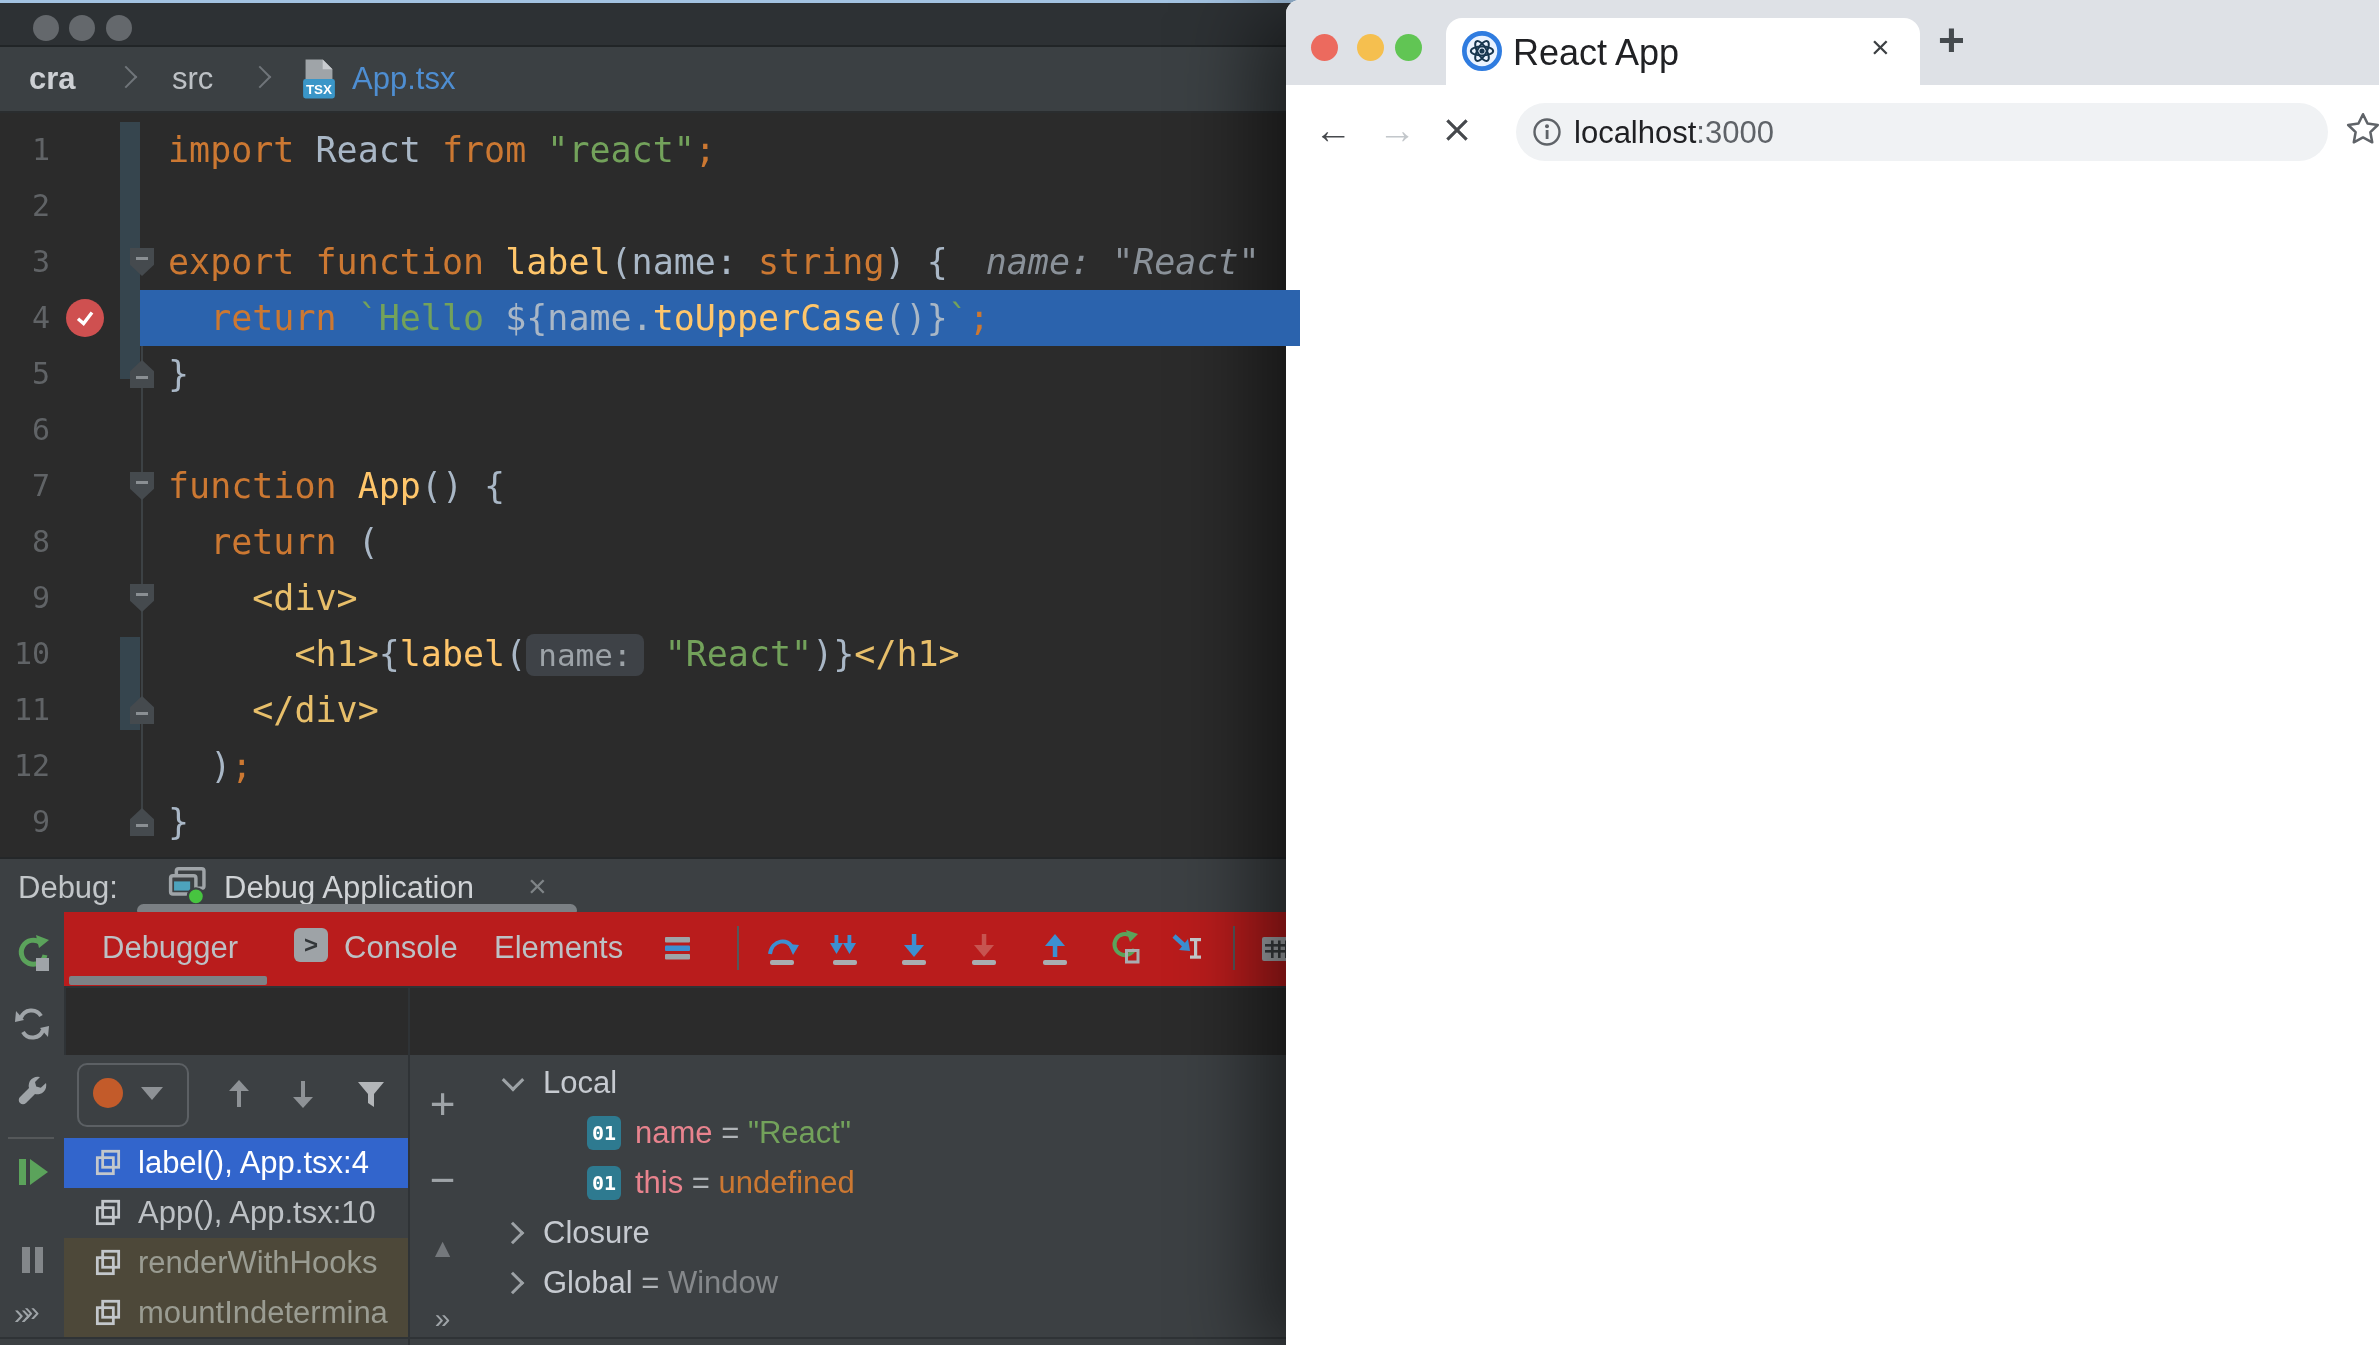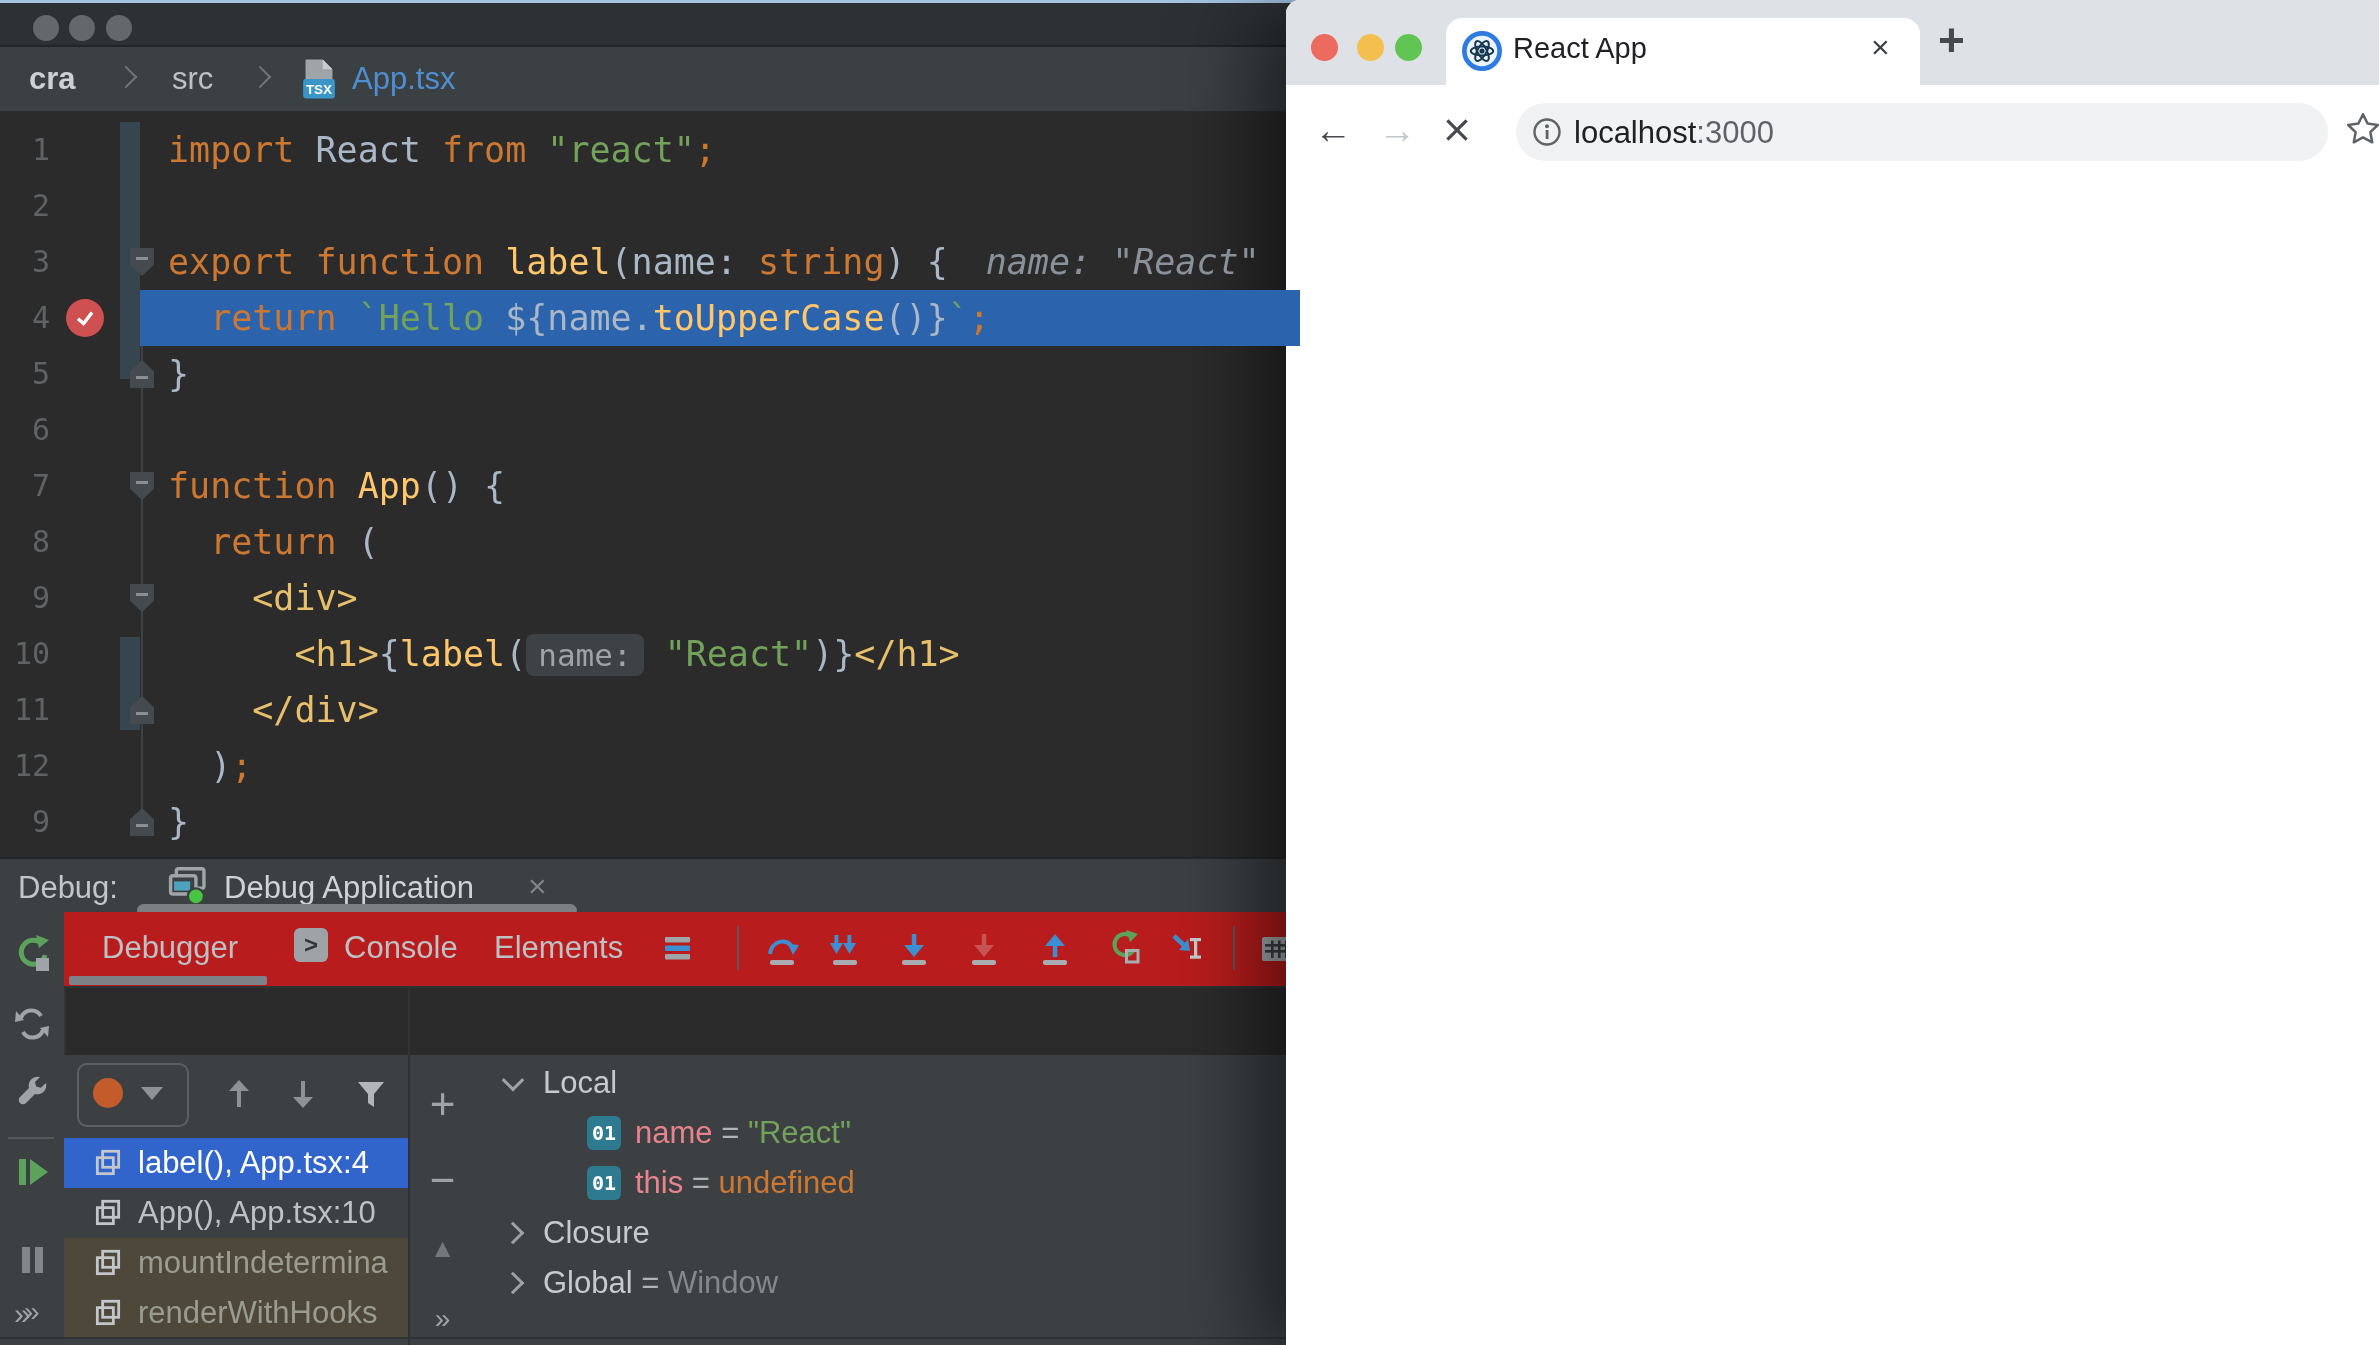--- a/index.html
+++ b/index.html
@@ -93,21 +93,21 @@
   .chev.right{transform:rotate(-45deg);}
   .vbadge{display:inline-block;width:34px;height:34px;border-radius:6px;background:#2e7a90;color:#fff;font-family:"DejaVu Sans Mono",monospace;font-size:20px;font-weight:bold;text-align:center;line-height:34px;margin-right:14px;flex:none;}
   .ide-bottom-line{position:absolute;left:0;top:1337px;width:100%;height:2px;background:#2f3336;}
   .frames-divider{position:absolute;left:408px;top:986px;width:2px;height:69px;background:#2f3336;}
 
   
   .browser{position:absolute;left:1286px;top:0;width:1093px;height:1345px;background:#fff;border-radius:14px 0 0 0;overflow:hidden;box-shadow:-30px 10px 80px rgba(0,0,0,0.5);}
   .tabbar{position:absolute;left:0;top:0;width:100%;height:85px;background:#dee1e6;}
   .bw-dot{position:absolute;top:34px;width:27px;height:27px;border-radius:50%;}
   .btab{position:absolute;left:160px;top:18px;width:474px;height:67px;background:#fff;border-radius:16px 16px 0 0;}
-  .btab-title{position:absolute;left:67px;top:14px;font-size:29px;color:#202124;}
+  .btab-title{position:absolute;left:67px;top:14px;font-size:36px;color:#202124;}
   .btab-close{position:absolute;left:425px;top:11px;font-size:32px;color:#3c4043;}
   .newtab{position:absolute;left:652px;top:13px;font-size:46px;font-weight:bold;color:#454a4e;}
   .navbar{position:absolute;left:0;top:85px;width:100%;height:87px;background:#fff;border-bottom:2px solid #dadce0;}
   .nav-ic{position:absolute;top:24px;font-size:38px;color:#46494d;}
   .nav-ic.disabled{color:#c3c7cb;}
   .urlpill{position:absolute;left:230px;top:18px;width:812px;height:58px;border-radius:29px;background:#f0f2f4;}
   .url-host{position:absolute;left:58px;top:12px;font-size:31px;color:#202124;}
   .url-port{font-size:31px;color:#5f6368;}
   .bw-content{position:absolute;left:0;top:172px;width:100%;height:1173px;background:#fff;}
 </style>
@@ -402,28 +402,28 @@
                 <rect x="10" y="4" width="15" height="15" fill="none" stroke="#c3c7cb" stroke-width="2.6"></rect>
                 <rect x="5" y="10" width="15" height="15" fill="none" stroke="#c3c7cb" stroke-width="2.6"></rect>
               </svg></span>
             <span>App(), App.tsx:10</span>
           </div>
           <div class="frow lib">
             <span class="fr-ic"><svg viewBox="0 0 30 30" width="32" height="32">
                 <rect x="10" y="4" width="15" height="15" fill="none" stroke="#c3c7cb" stroke-width="2.6"></rect>
                 <rect x="5" y="10" width="15" height="15" fill="none" stroke="#c3c7cb" stroke-width="2.6"></rect>
               </svg></span>
-            <span>mountIndetermina</span>
+            <span>renderWithHooks</span>
           </div>
           <div class="frow lib">
             <span class="fr-ic"><svg viewBox="0 0 30 30" width="32" height="32">
                 <rect x="10" y="4" width="15" height="15" fill="none" stroke="#c3c7cb" stroke-width="2.6"></rect>
                 <rect x="5" y="10" width="15" height="15" fill="none" stroke="#c3c7cb" stroke-width="2.6"></rect>
               </svg></span>
-            <span>renderWithHooks</span>
+            <span>mountIndetermina</span>
           </div>
         </div>
     </div>
     <span class="frames-more">»</span>
 
     <div class="watch-rail">
       <span class="wr-btn" style="top:24px;font-size:44px;">+</span>
       <span class="wr-btn" style="top:100px;font-size:44px;">−</span>
       <span class="wr-btn" style="top:178px;font-size:26px;color:#74787c;">▲</span>
       <span class="wr-btn" style="top:248px;font-size:28px;">»</span>

